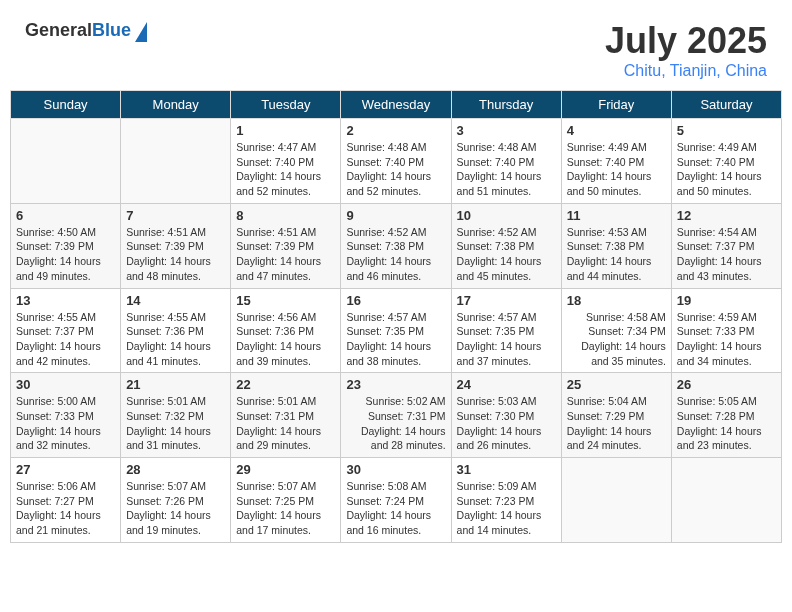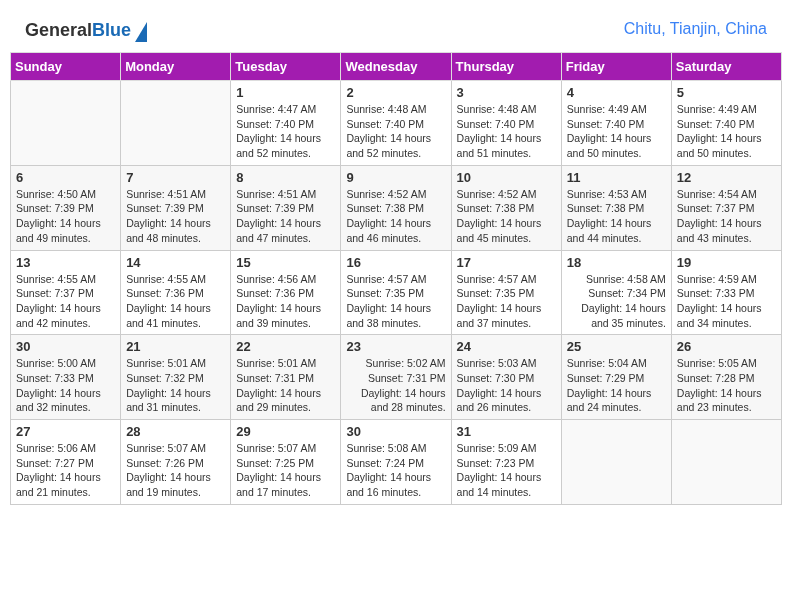--- a/index.html
+++ b/index.html
@@ -54,26 +54,26 @@
     .subtitle {
       font-size: 16px;
       color: #3b82f6;
     }
     .calendar {
       width: 100%;
       border-collapse: collapse;
       margin: 5px 0;
     }
     .calendar th {
-      background-color: #a21caf;
+      background-color: #0c4a6e;
       color: #fff;
       padding: 6px 4px;
       font-size: 13px;
-      font-weight: bold;
-      text-align: left;
+      font-weight: normal;
+      text-align: center;
       border: 1px solid #ddd;
     }
     .calendar td {
       border: 1px solid #ccc;
       vertical-align: top;
       padding: 4px 5px;
       width: 106px;
       min-height: 80px;
       font-size: 10.5px;
       color: #333;
@@ -102,20 +102,21 @@
 
 <div class="header-area">
   <div class="logo">
     <div class="logo-text">
       <span class="logo-general">General</span>
       <span class="logo-blue">Blue</span>
     </div>
     <div class="logo-triangle"></div>
   </div>
   <div class="title-area">
+    <div class="main-title">July 2025</div>
     <div class="subtitle">Chitu, Tianjin, China</div>
   </div>
 </div>
 
 <table class="calendar">
   <thead>
     <tr>
     <th>Sunday</th>
         <th>Monday</th>
         <th>Tuesday</th>

